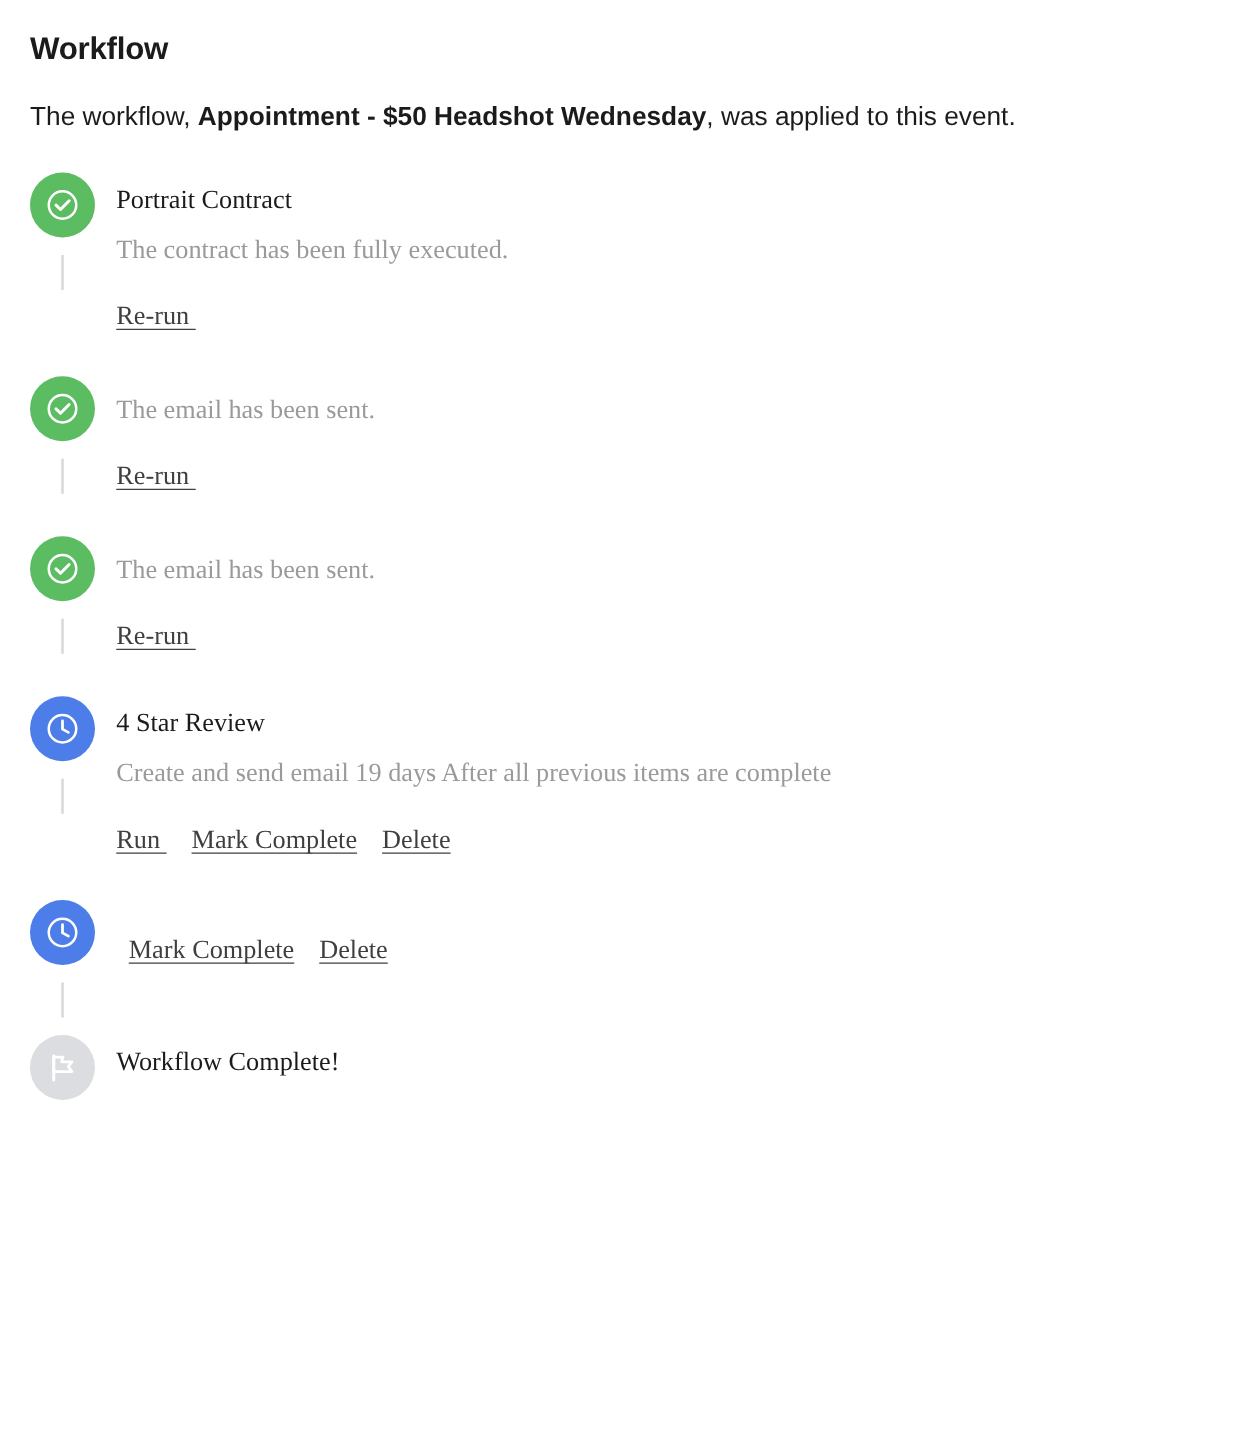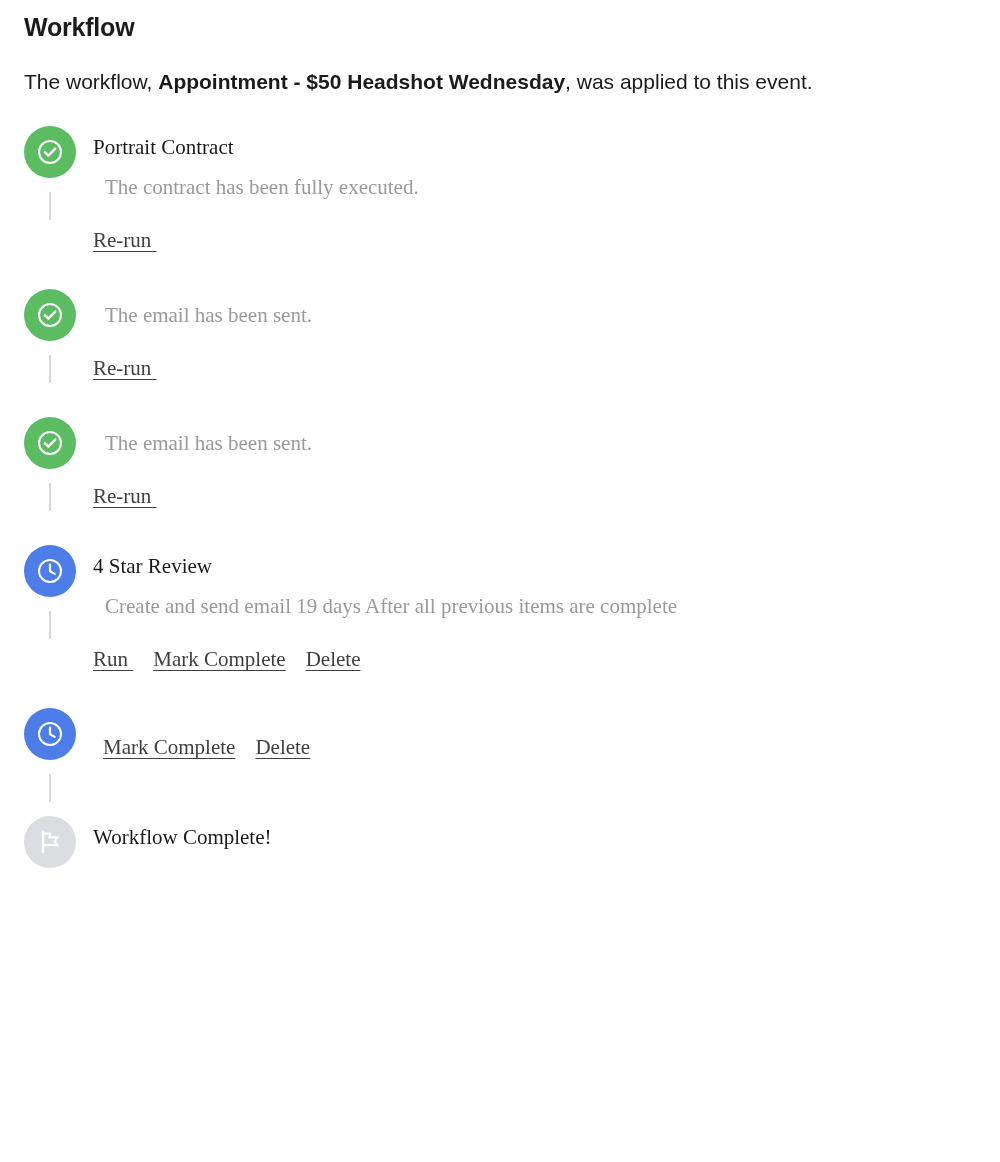--- a/index.html
+++ b/index.html
@@ -10,21 +10,21 @@
   }
   body {
     width: 1000px;
     height: 1162px;
     font-family: "Liberation Sans", sans-serif;
     color: #1d1d1d;
     -webkit-font-smoothing: antialiased;
   }
 
   .panel {
-    padding: 12px 24px 0 24px;
+    padding: 24px 24px 0 24px;
     box-sizing: border-box;
     width: 844px;
   }
 
   .panel-title {
     font-size: 25px;
     font-weight: bold;
     letter-spacing: -0.2px;
     color: #1b1b1b;
     margin: 0 0 26px 0;
@@ -105,21 +105,21 @@
     color: #1b1b1b;
     line-height: 1.25;
     margin: 8px 0 0 0;
     font-weight: normal;
   }
 
   .step-desc {
     font-size: 21px;
     color: #9a9a9a;
     line-height: 1.3;
-    margin: 13px 0 0 12px;
+    margin: 13px 0 0 0;
     font-weight: normal;
   }
 
   .actions {
     margin-top: 27px;
     display: flex;
     align-items: baseline;
     gap: 0;
     white-space: nowrap;
   }

